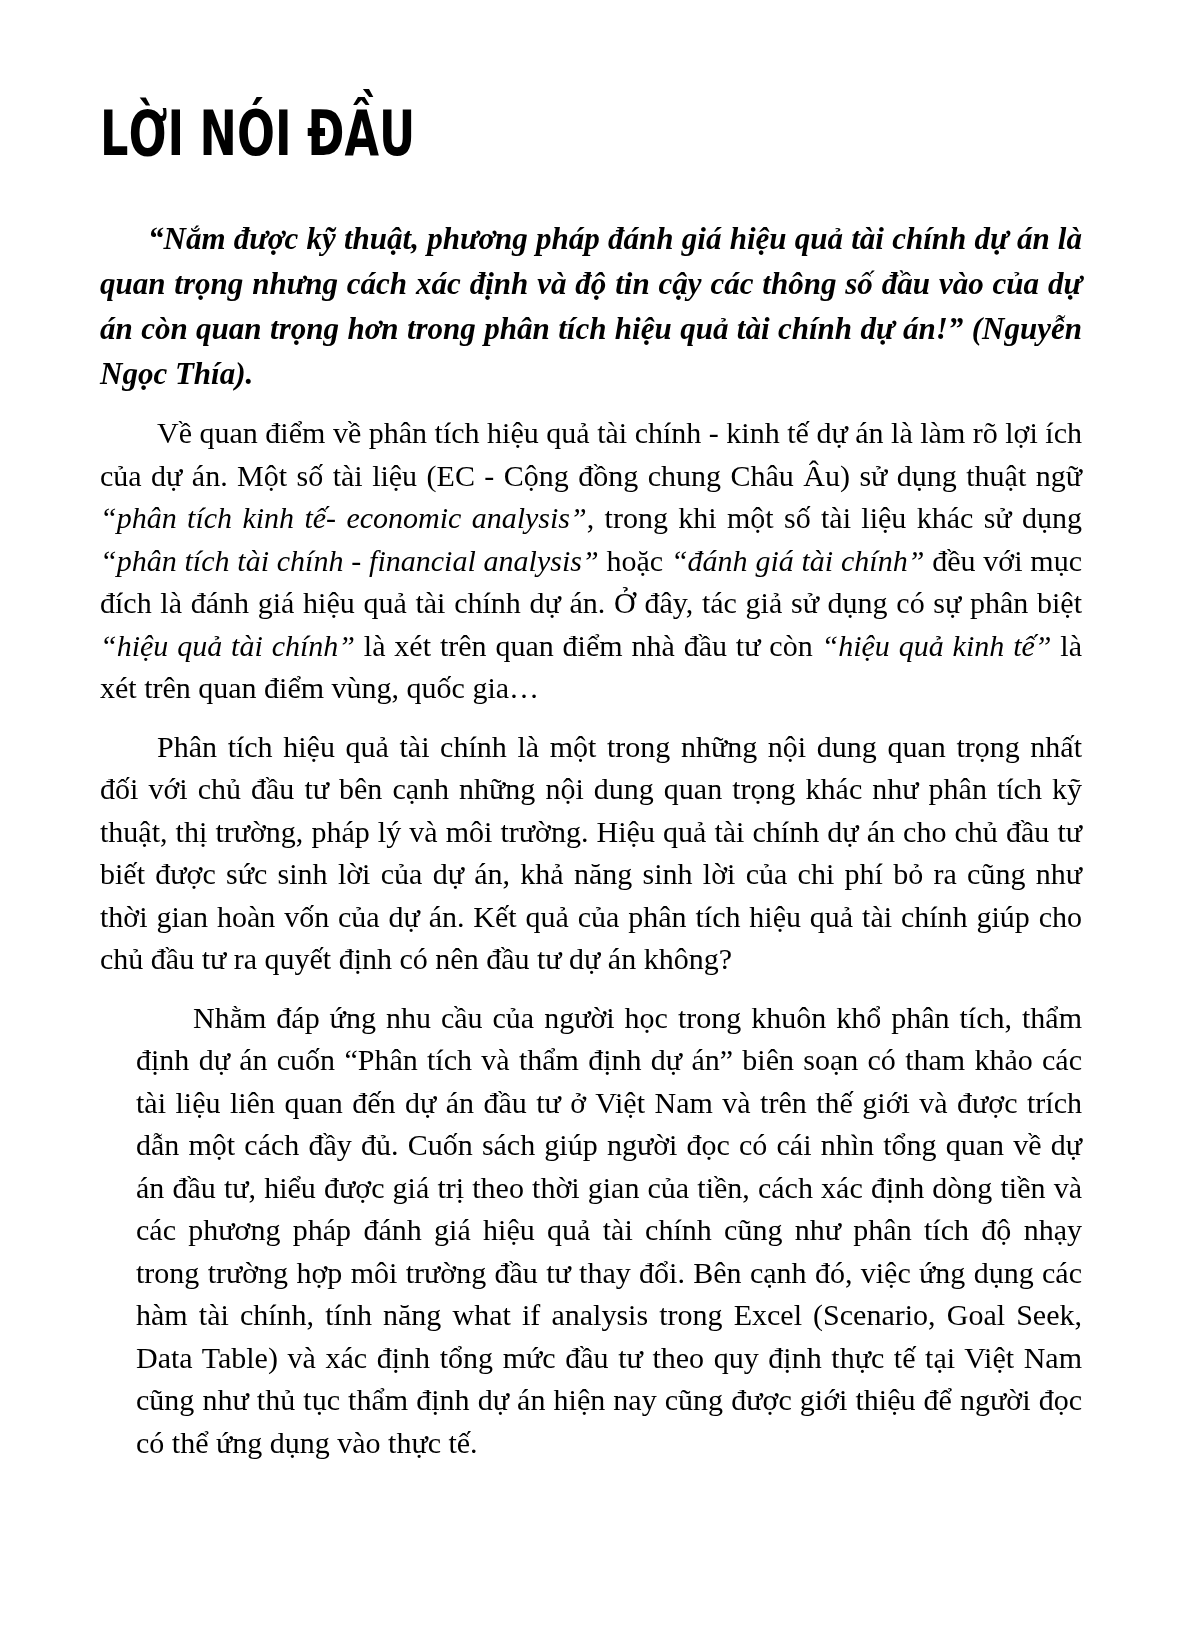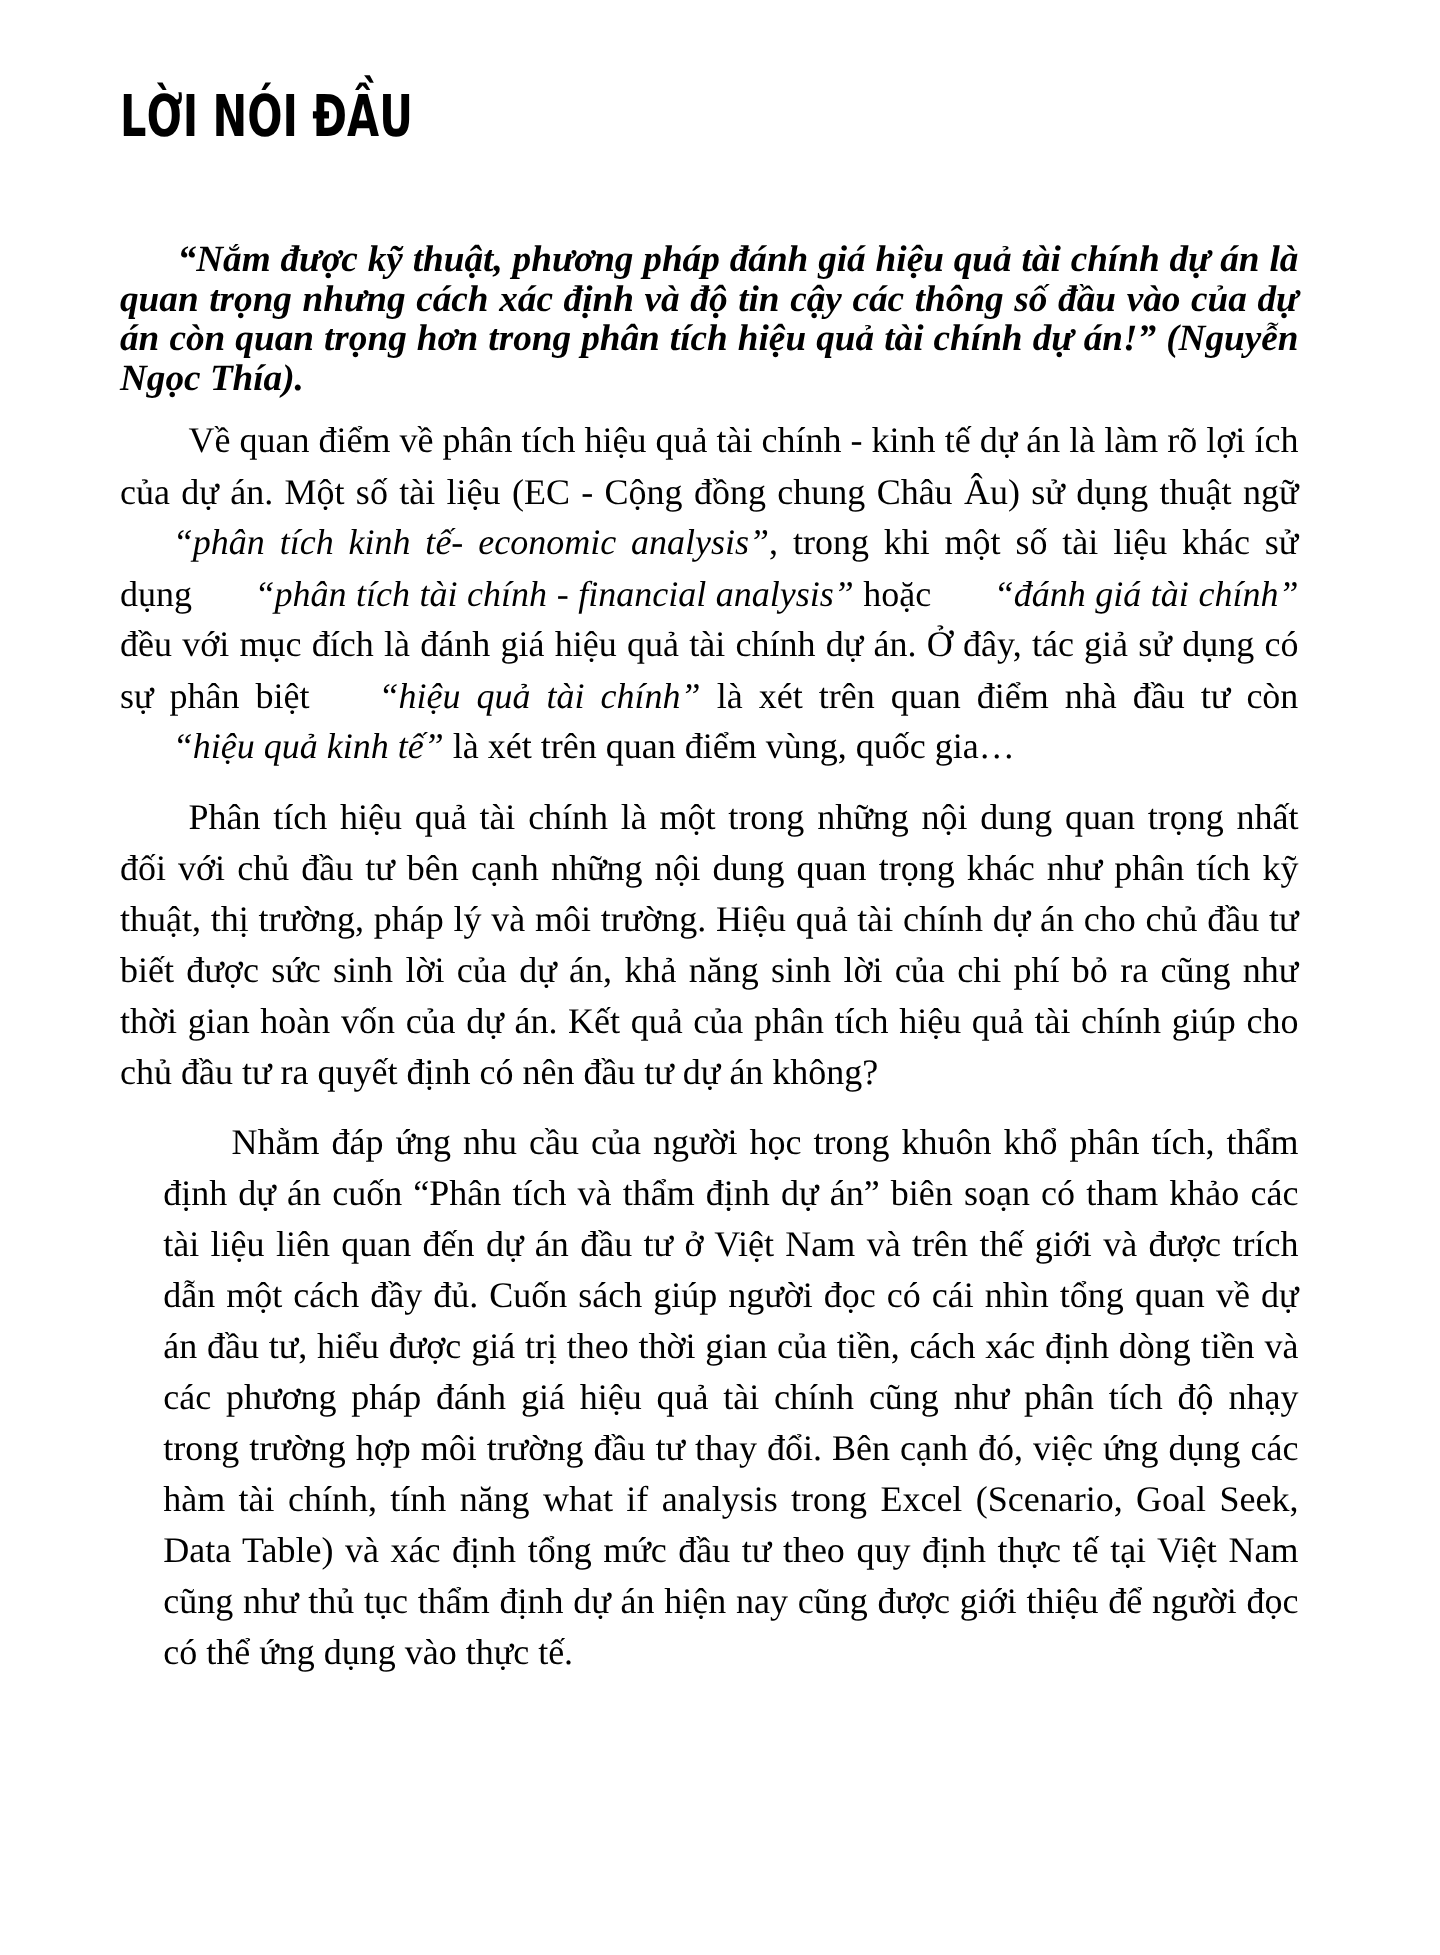--- a/index.html
+++ b/index.html
@@ -15,56 +15,55 @@
     overflow: hidden;
   }
   .page {
     box-sizing: border-box;
     width: 1200px;
     height: 1629px;
     padding: 0 118px 0 100px;
     background: #ffffff;
   }
   .doc-title {
-    margin: 67px 0 0 0;
+    margin: 104px 0 0 0;
     font-family: "DejaVu Sans", sans-serif;
     font-weight: bold;
-    font-size: 48px;
+    font-size: 62px;
     line-height: 60px;
     letter-spacing: 0px;
     white-space: nowrap;
   }
   .doc-title .stretch {
     display: inline-block;
     transform: scaleX(0.72);
     transform-origin: 0 50%;
   }
   .quote-para {
-    margin: 72px 0 16px 0;
+    margin: 52px 0 16px 0;
     font-size: 31px;
-    line-height: 33px;
+    line-height: 45px;
     font-weight: bold;
     font-style: italic;
     text-align: justify;
     text-indent: 48px;
   }
   .body-para {
     margin: 0 0 16px 0;
     font-size: 30px;
     line-height: 42.5px;
     text-align: justify;
     text-indent: 57px;
   }
   .body-para:last-child {
     margin-bottom: 0;
     margin-left: 36px;
   }
   .seg-italic {
     font-style: italic;
-    margin-left: 44px;
   }
   .seg-normal {
     font-style: normal;
   }
 </style>
 </head>
 <body>
 
 <div class="page">
 

